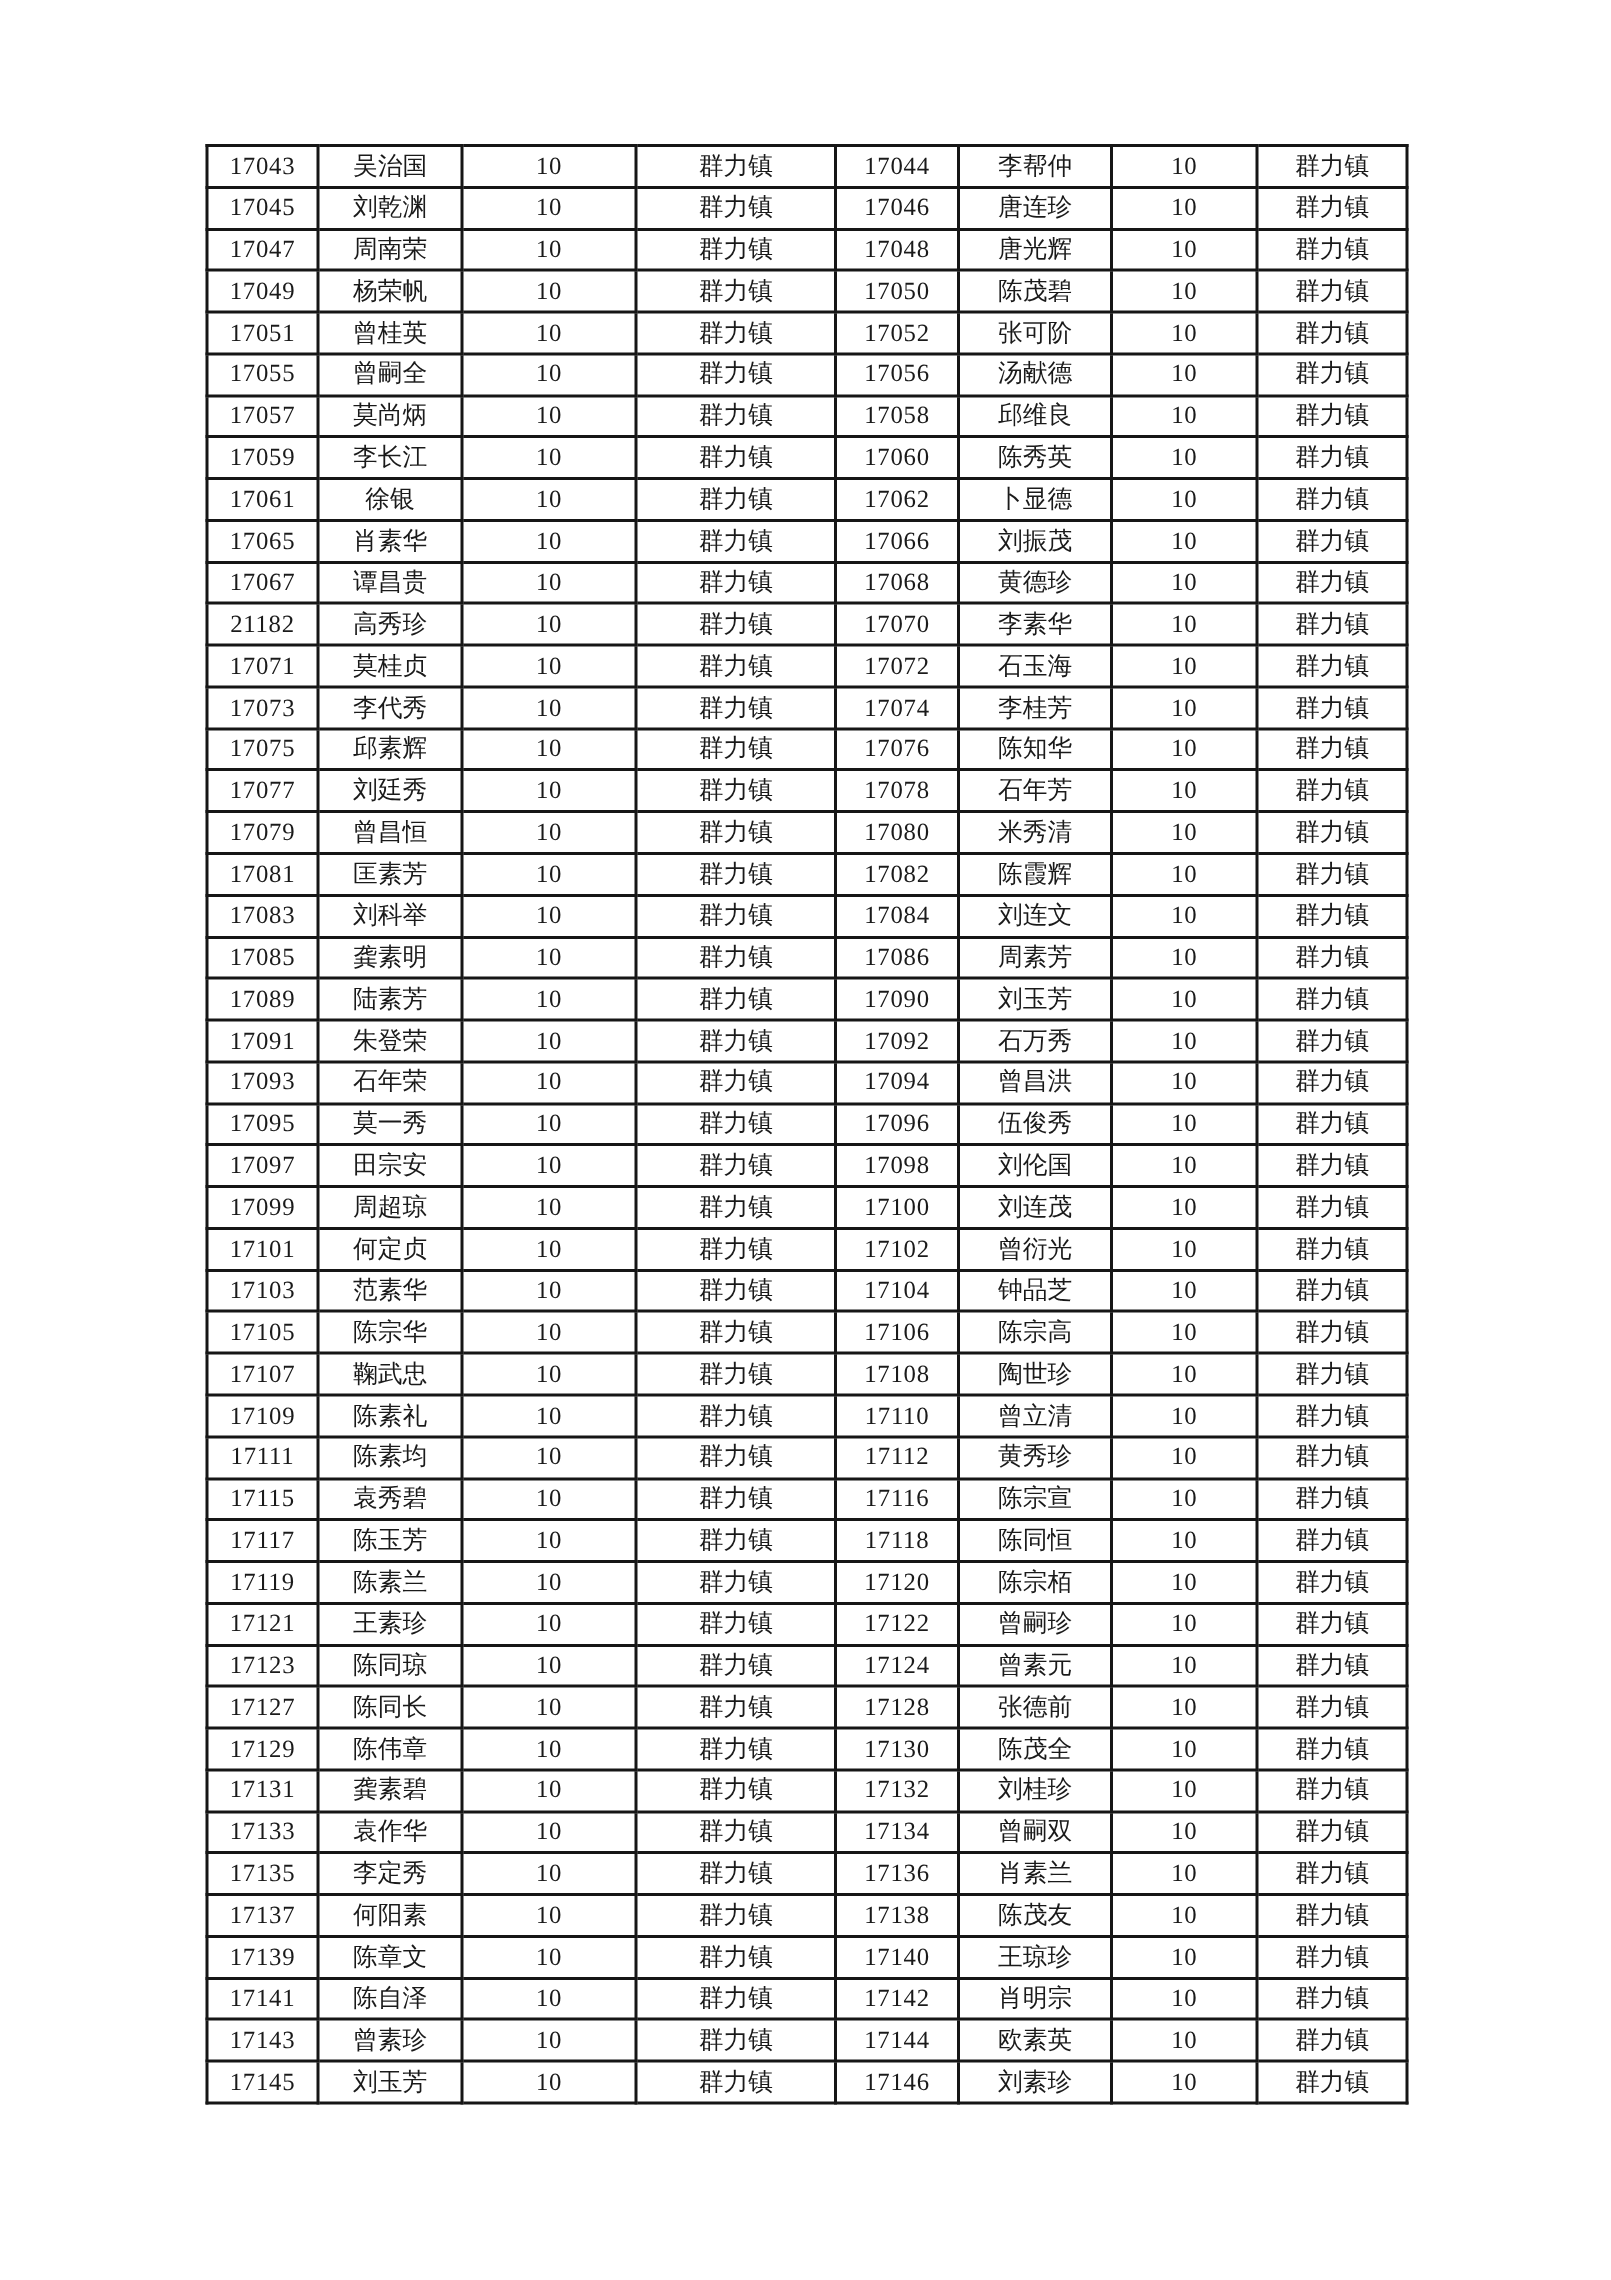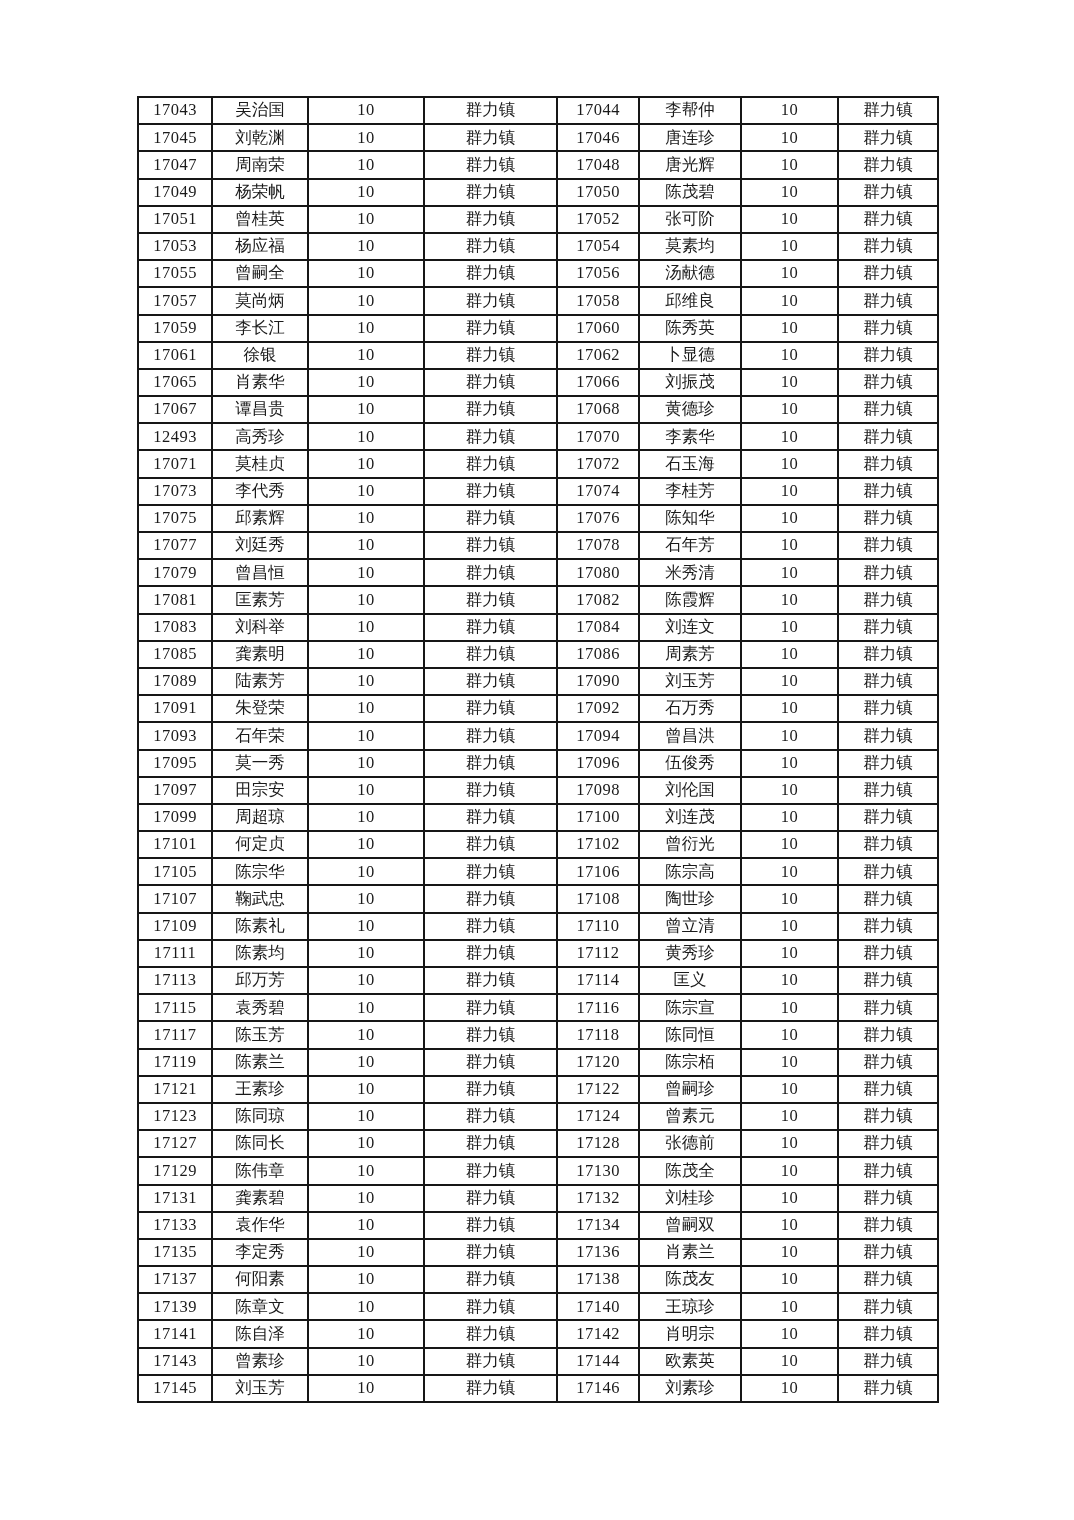--- a/index.html
+++ b/index.html
@@ -111,30 +111,20 @@
           <td class="kind-id">17051</td>
           <td class="kind-name">曾桂英</td>
           <td class="kind-count">10</td>
           <td class="kind-town">群力镇</td>
           <td class="kind-id">17052</td>
           <td class="kind-name">张可阶</td>
           <td class="kind-count">10</td>
           <td class="kind-town">群力镇</td>
         </tr>
         <tr>
-          <td class="kind-id">17053</td>
-          <td class="kind-name">杨应福</td>
-          <td class="kind-count">10</td>
-          <td class="kind-town">群力镇</td>
-          <td class="kind-id">17054</td>
-          <td class="kind-name">莫素均</td>
-          <td class="kind-count">10</td>
-          <td class="kind-town">群力镇</td>
-        </tr>
-        <tr>
           <td class="kind-id">17055</td>
           <td class="kind-name">曾嗣全</td>
           <td class="kind-count">10</td>
           <td class="kind-town">群力镇</td>
           <td class="kind-id">17056</td>
           <td class="kind-name">汤献德</td>
           <td class="kind-count">10</td>
           <td class="kind-town">群力镇</td>
         </tr>
         <tr>
@@ -181,21 +171,21 @@
           <td class="kind-id">17067</td>
           <td class="kind-name">谭昌贵</td>
           <td class="kind-count">10</td>
           <td class="kind-town">群力镇</td>
           <td class="kind-id">17068</td>
           <td class="kind-name">黄德珍</td>
           <td class="kind-count">10</td>
           <td class="kind-town">群力镇</td>
         </tr>
         <tr>
-          <td class="kind-id">12493</td>
+          <td class="kind-id">21182</td>
           <td class="kind-name">高秀珍</td>
           <td class="kind-count">10</td>
           <td class="kind-town">群力镇</td>
           <td class="kind-id">17070</td>
           <td class="kind-name">李素华</td>
           <td class="kind-count">10</td>
           <td class="kind-town">群力镇</td>
         </tr>
         <tr>
           <td class="kind-id">17071</td>
@@ -341,20 +331,30 @@
           <td class="kind-id">17101</td>
           <td class="kind-name">何定贞</td>
           <td class="kind-count">10</td>
           <td class="kind-town">群力镇</td>
           <td class="kind-id">17102</td>
           <td class="kind-name">曾衍光</td>
           <td class="kind-count">10</td>
           <td class="kind-town">群力镇</td>
         </tr>
         <tr>
+          <td class="kind-id">17103</td>
+          <td class="kind-name">范素华</td>
+          <td class="kind-count">10</td>
+          <td class="kind-town">群力镇</td>
+          <td class="kind-id">17104</td>
+          <td class="kind-name">钟品芝</td>
+          <td class="kind-count">10</td>
+          <td class="kind-town">群力镇</td>
+        </tr>
+        <tr>
           <td class="kind-id">17105</td>
           <td class="kind-name">陈宗华</td>
           <td class="kind-count">10</td>
           <td class="kind-town">群力镇</td>
           <td class="kind-id">17106</td>
           <td class="kind-name">陈宗高</td>
           <td class="kind-count">10</td>
           <td class="kind-town">群力镇</td>
         </tr>
         <tr>
@@ -377,30 +377,20 @@
           <td class="kind-count">10</td>
           <td class="kind-town">群力镇</td>
         </tr>
         <tr>
           <td class="kind-id">17111</td>
           <td class="kind-name">陈素均</td>
           <td class="kind-count">10</td>
           <td class="kind-town">群力镇</td>
           <td class="kind-id">17112</td>
           <td class="kind-name">黄秀珍</td>
-          <td class="kind-count">10</td>
-          <td class="kind-town">群力镇</td>
-        </tr>
-        <tr>
-          <td class="kind-id">17113</td>
-          <td class="kind-name">邱万芳</td>
-          <td class="kind-count">10</td>
-          <td class="kind-town">群力镇</td>
-          <td class="kind-id">17114</td>
-          <td class="kind-name">匡义</td>
           <td class="kind-count">10</td>
           <td class="kind-town">群力镇</td>
         </tr>
         <tr>
           <td class="kind-id">17115</td>
           <td class="kind-name">袁秀碧</td>
           <td class="kind-count">10</td>
           <td class="kind-town">群力镇</td>
           <td class="kind-id">17116</td>
           <td class="kind-name">陈宗宣</td>

